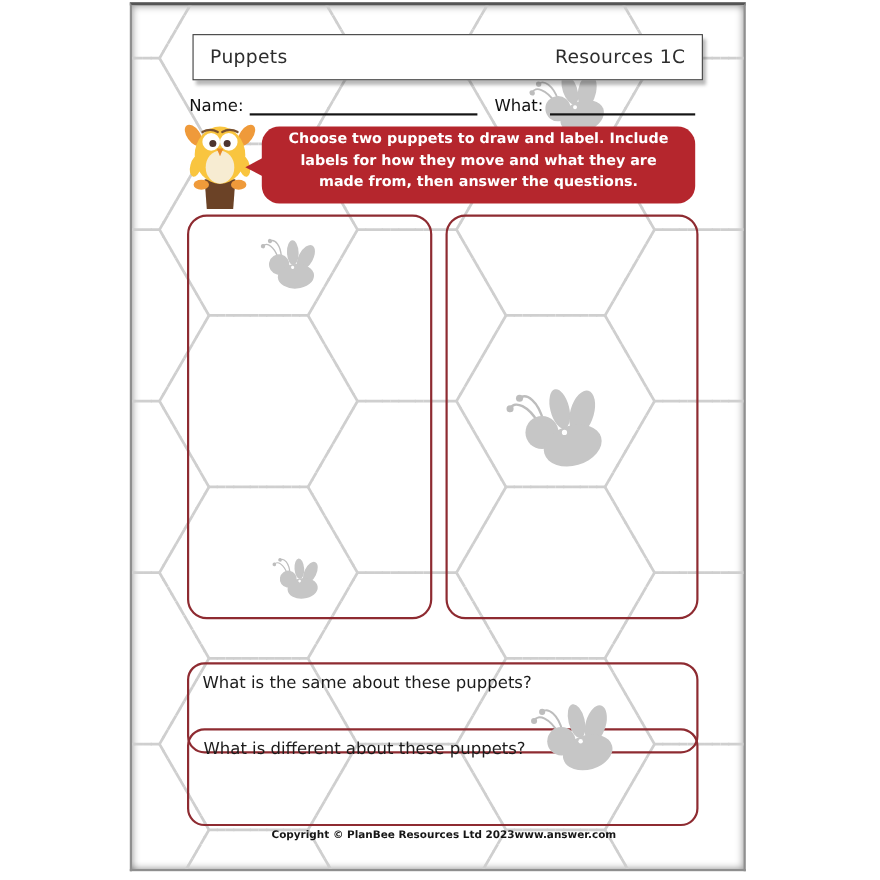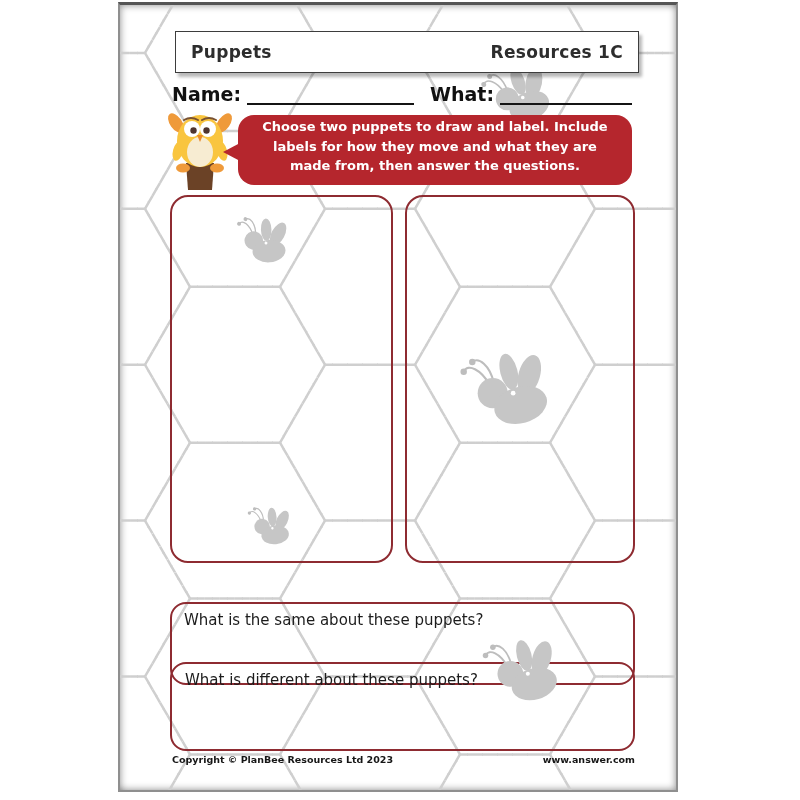--- a/index.html
+++ b/index.html
@@ -18,26 +18,26 @@
   }
   .hex-layer { position:absolute; left:0; top:0; width:560px; height:790px; z-index:0; }
 
   .header-box {
     position:absolute; left:55px; top:26px; width:464px; height:42px;
     background:#fff; border:1px solid #3d3d3d;
     box-shadow:3px 4px 3px rgba(0,0,0,0.28);
     display:flex; align-items:center; justify-content:space-between;
     padding:0 15px; z-index:3;
   }
-  .header-box span { font-size:17px; color:#2d2d2d; letter-spacing:0.3px;font-weight:bold; }
+  .header-box span { font-size:17px; color:#2d2d2d; letter-spacing:0.3px; }
 
   .namedate {
     position:absolute; left:52px; top:78px; width:460px; height:22px;
     display:flex; align-items:flex-end; z-index:3;
-    font-size:19px; font-weight:bold; color:#111;
+    font-size:15px; font-weight:normal; color:#111;
   }
   .nd-line { border-bottom:2px solid #141414; height:18px; }
   .line-name { flex:1; margin:0 16px 0 6px; }
   .line-date { width:132px; margin-left:6px; }
 
   .mascot { position:absolute; left:44px; top:102px; width:72px; height:86px; z-index:3; }
 
   .bubble {
     position:absolute; left:118px; top:110px; width:394px; min-height:68px;
     background:#b5262d; border-radius:16px; padding:2px 14px 9px;
@@ -61,21 +61,21 @@
     position:absolute; left:50px; width:465px;
     border:2.5px solid #8e2b31; border-radius:16px; z-index:1;
     padding:7px 12px; font-size:15px; color:#1c1c1c;
   }
   #q1 { top:570px; height:83px;margin-top:27px; }
   #q2 { top:657px; height:89px;padding-left:13px; }
   .answer-area { width:100%; height:calc(100% - 22px); }
 
   .footer {
     position:absolute; left:52px; top:749px; width:463px;
-    display:flex; justify-content:space-between; z-index:3;
+    display:flex; justify-content:center; z-index:3;
     font-size:9.5px; font-weight:bold; color:#161616;
   }
 
   .bee { position:absolute; z-index:2; transform-origin:50% 50%; }
   .hidden-defs { position:absolute; width:0; height:0; overflow:hidden; }
 </style>
 </head>
 <body>
 
 <svg class="hidden-defs" aria-hidden="true">

